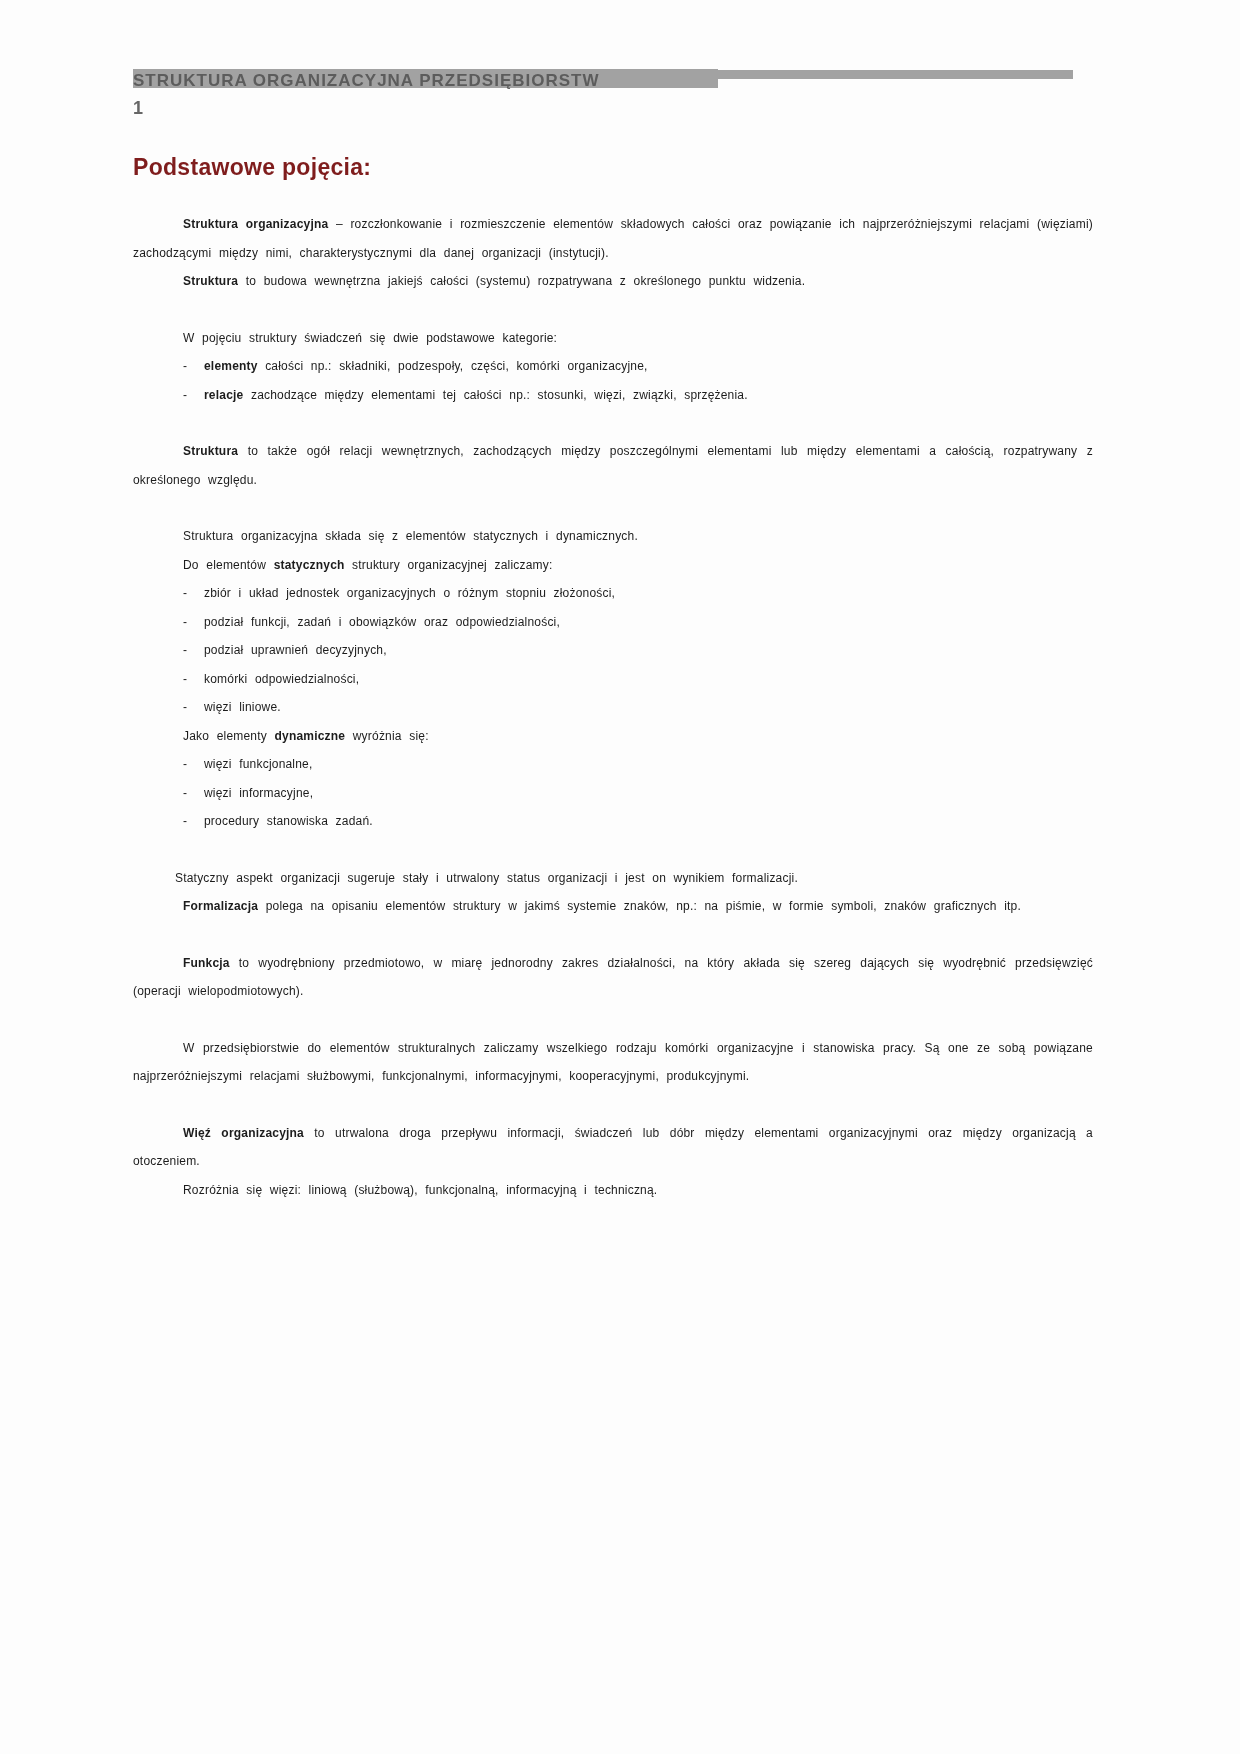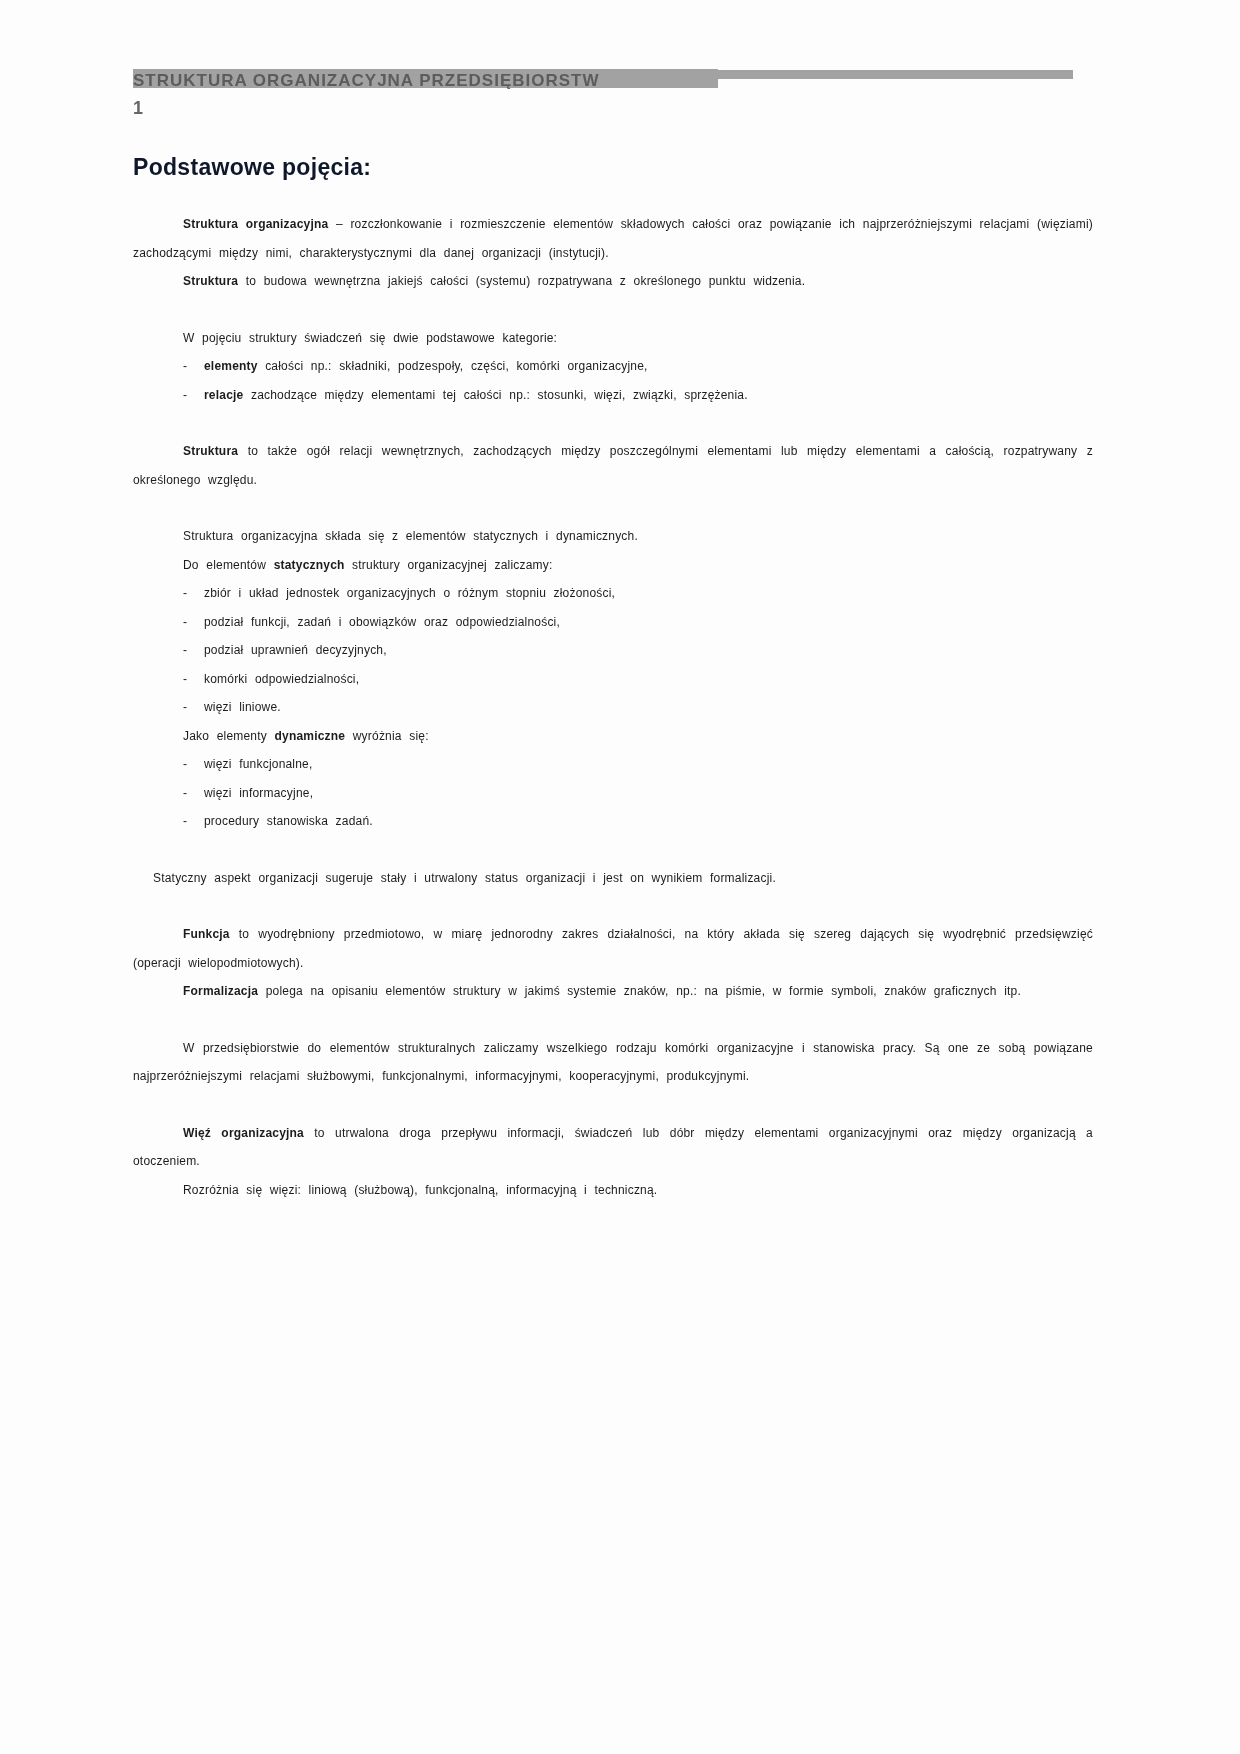--- a/index.html
+++ b/index.html
@@ -22,33 +22,33 @@
   .band-thick { position:absolute; left:0; top:0;    width:585px; height:19px; background:#a2a2a2; }
   .doc-title  {
     position:relative; z-index:1;
     font-weight:bold; font-size:17px; line-height:23px;
     color:#5c5c5c; letter-spacing:1px; white-space:nowrap;
   }
   .page-number { font-weight:bold; font-size:18px; line-height:21px; color:#666666; margin-top:6px; }
   
   .heading {
     margin:33px 0 0 0;
-    font-size:23px; line-height:30px; font-weight:bold; color:#0f172a;
+    font-size:23px; line-height:30px; font-weight:bold; color:#7f1d1d;
     letter-spacing:0.3px;
   }
   
   .para, .line-indent, .block-indent, .dash-list {
     font-size:12px; line-height:28.5px;
     word-spacing:4px; letter-spacing:0.2px;
     margin:0;
   }
   .para, .block-indent { text-align:justify; text-align-last:left; }
   .para        { text-indent:50px; }
   .line-indent { margin-left:50px; }
-  .block-indent{ margin-left:20px; }
+  .block-indent{ margin-left:42px; }
   .gap { margin-top:28px; }
   .first-body { margin-top:28px; }
   
   .dash-list { list-style:none; padding:0 0 0 50px; margin:0; text-align:justify; text-align-last:left; }
   .dash-list li { position:relative; padding-left:21px; }
   .dash-list li::before { content:"-"; position:absolute; left:0; top:0; }
   b { font-weight:bold; }
 </style>
 </head>
 <body>
@@ -86,23 +86,23 @@
       <li><span>więzi liniowe.</span></li>
     </ul>
     <p class="line-indent"><span>Jako elementy </span><b>dynamiczne</b><span> wyróżnia się:</span></p>
     <ul class="dash-list">
       <li><span>więzi funkcjonalne,</span></li>
       <li><span>więzi informacyjne,</span></li>
       <li><span>procedury stanowiska zadań.</span></li>
     </ul>
 
     <p class="block-indent gap"><span>Statyczny aspekt organizacji sugeruje stały i utrwalony status organizacji i jest on wynikiem formalizacji.</span></p>
+    <p class="para"><b>Formalizacja</b><span> polega na opisaniu elementów struktury w jakimś systemie znaków, np.: na piśmie, w formie symboli, znaków graficznych itp.</span></p>
+
     <p class="para gap"><b>Funkcja</b><span> to wyodrębniony przedmiotowo, w miarę jednorodny zakres działalności, na który akłada się szereg dających się wyodrębnić przedsięwzięć (operacji wielopodmiotowych).</span></p>
-
-    <p class="para"><b>Formalizacja</b><span> polega na opisaniu elementów struktury w jakimś systemie znaków, np.: na piśmie, w formie symboli, znaków graficznych itp.</span></p>
 
     <p class="para gap"><span>W przedsiębiorstwie do elementów strukturalnych zaliczamy wszelkiego rodzaju komórki organizacyjne i stanowiska pracy. Są one ze sobą powiązane najprzeróżniejszymi relacjami służbowymi, funkcjonalnymi, informacyjnymi, kooperacyjnymi, produkcyjnymi.</span></p>
 
     <p class="para gap"><b>Więź organizacyjna</b><span> to utrwalona droga przepływu informacji, świadczeń lub dóbr między elementami organizacyjnymi oraz między organizacją a otoczeniem.</span></p>
     <p class="para"><span>Rozróżnia się więzi: liniową (służbową), funkcjonalną, informacyjną i techniczną.</span></p>
 
   </div>
 </div>
 
 </body></html>

